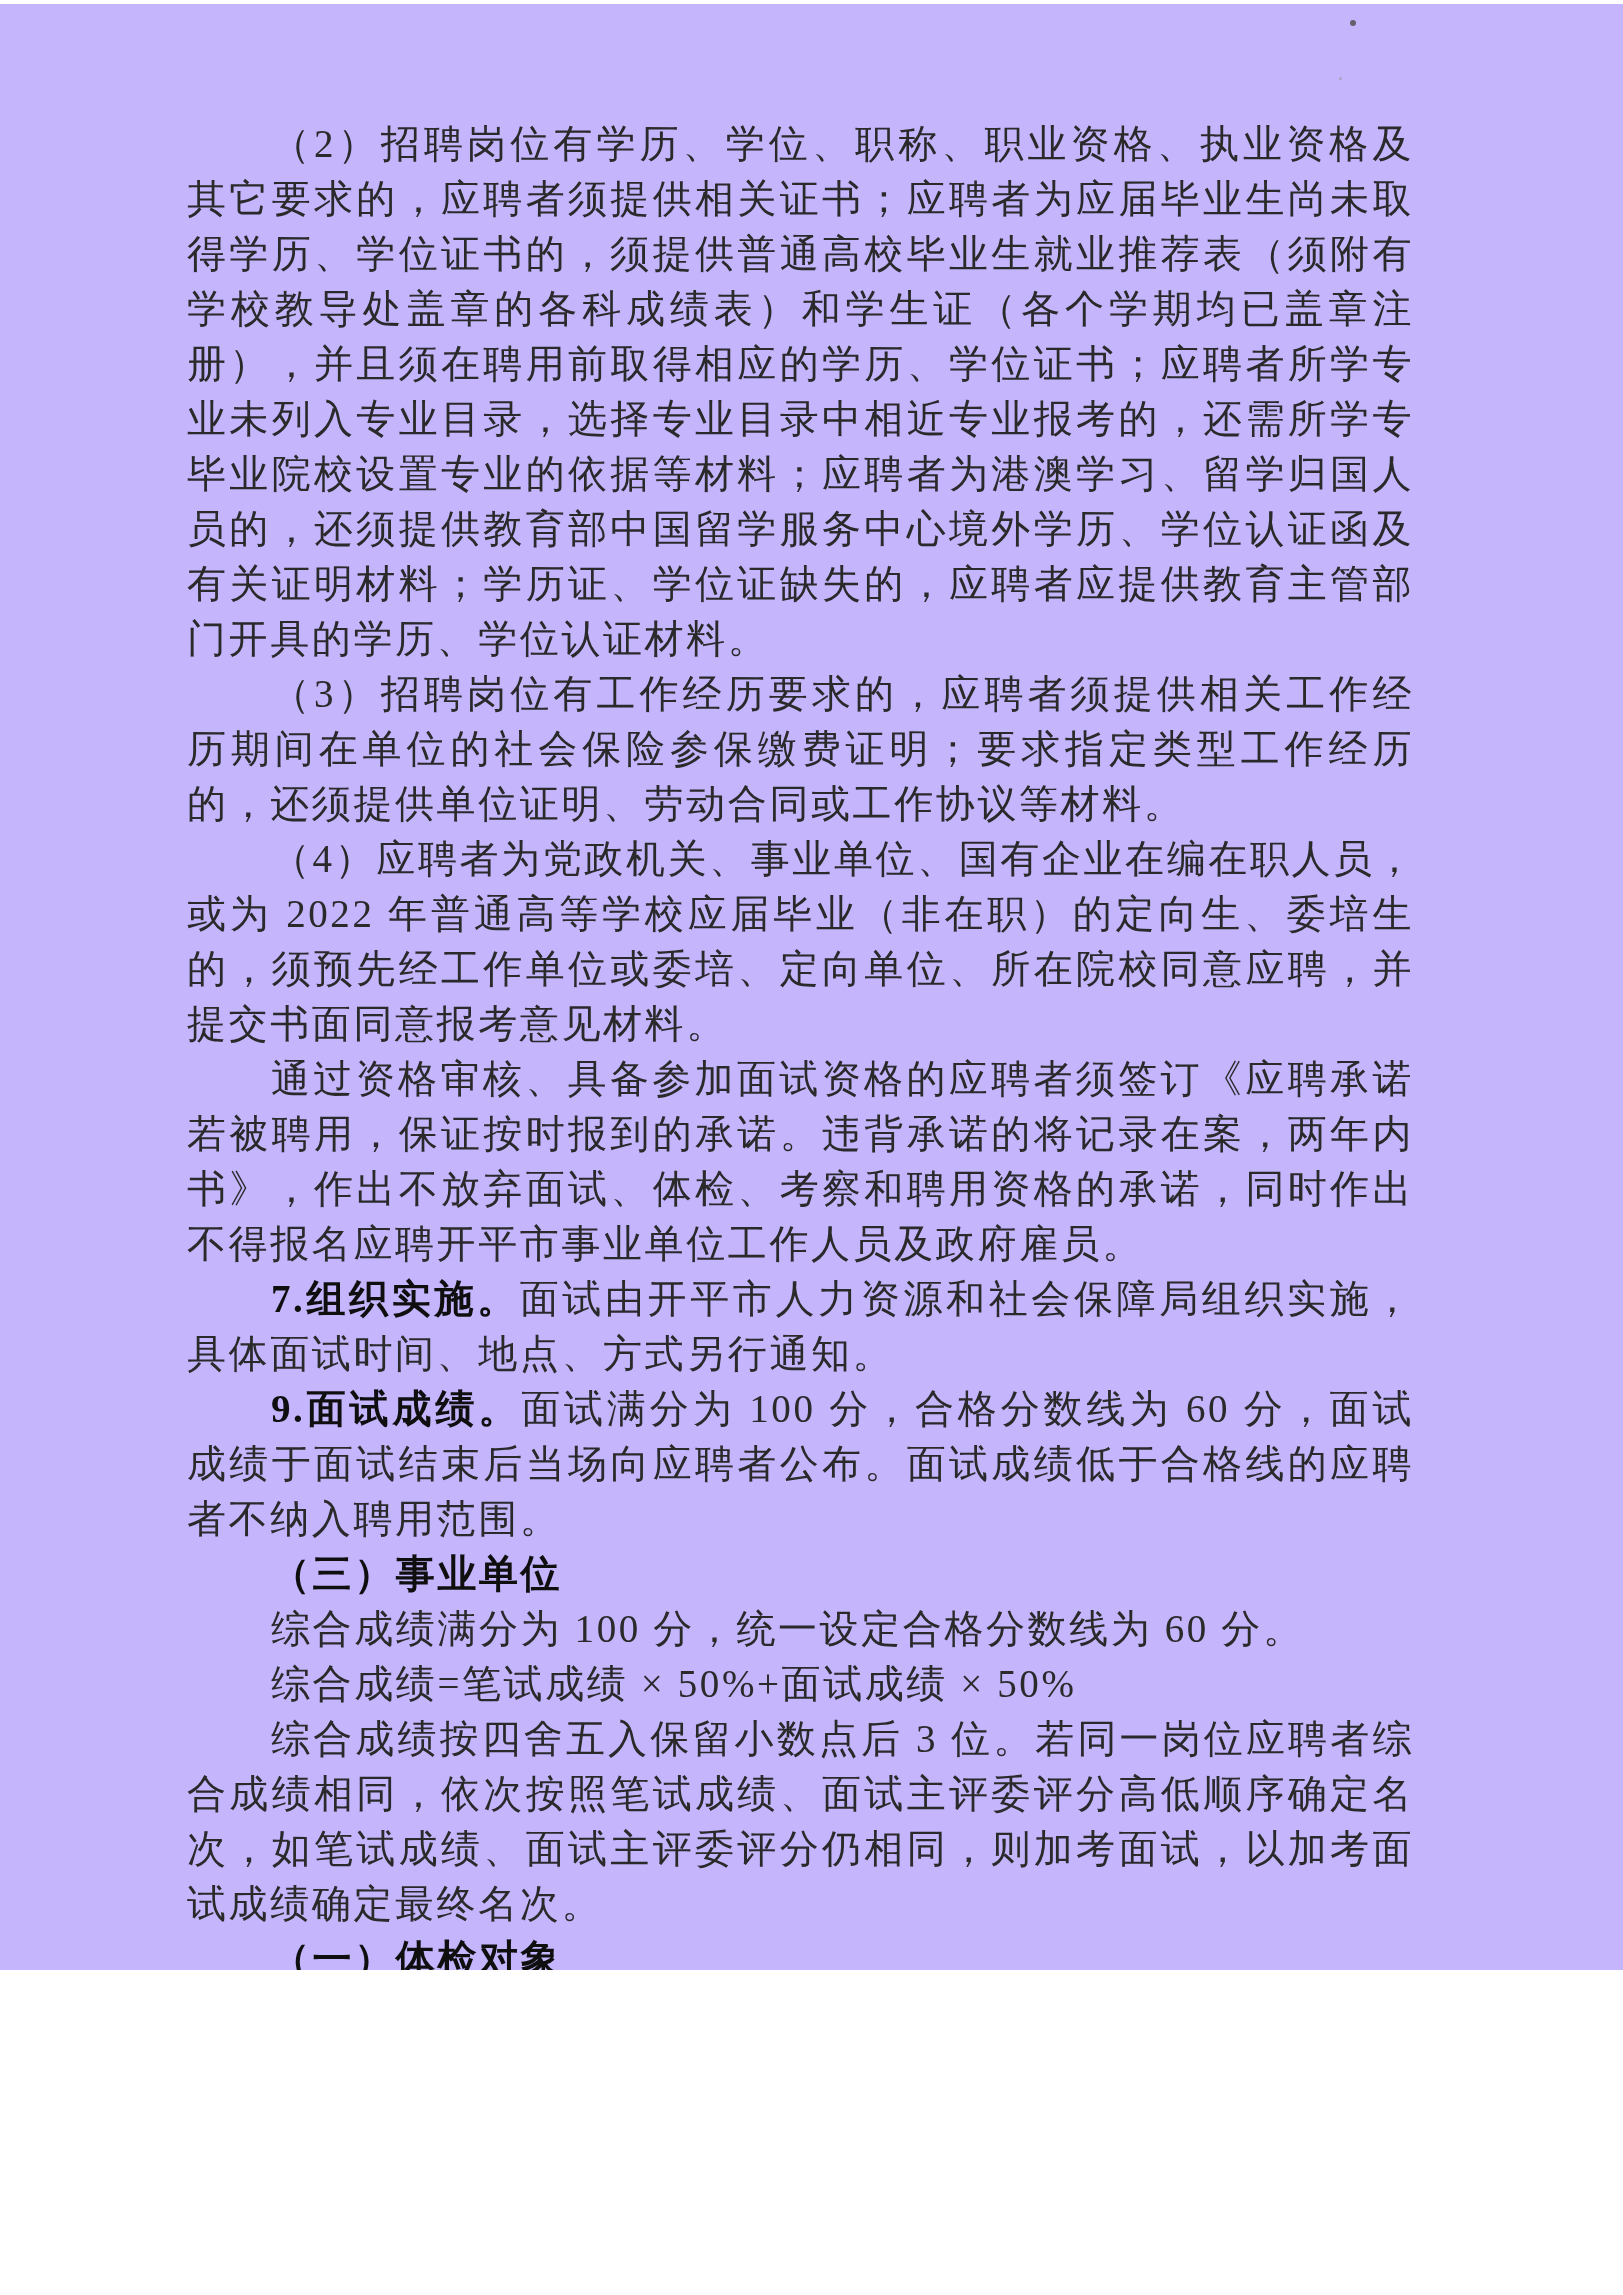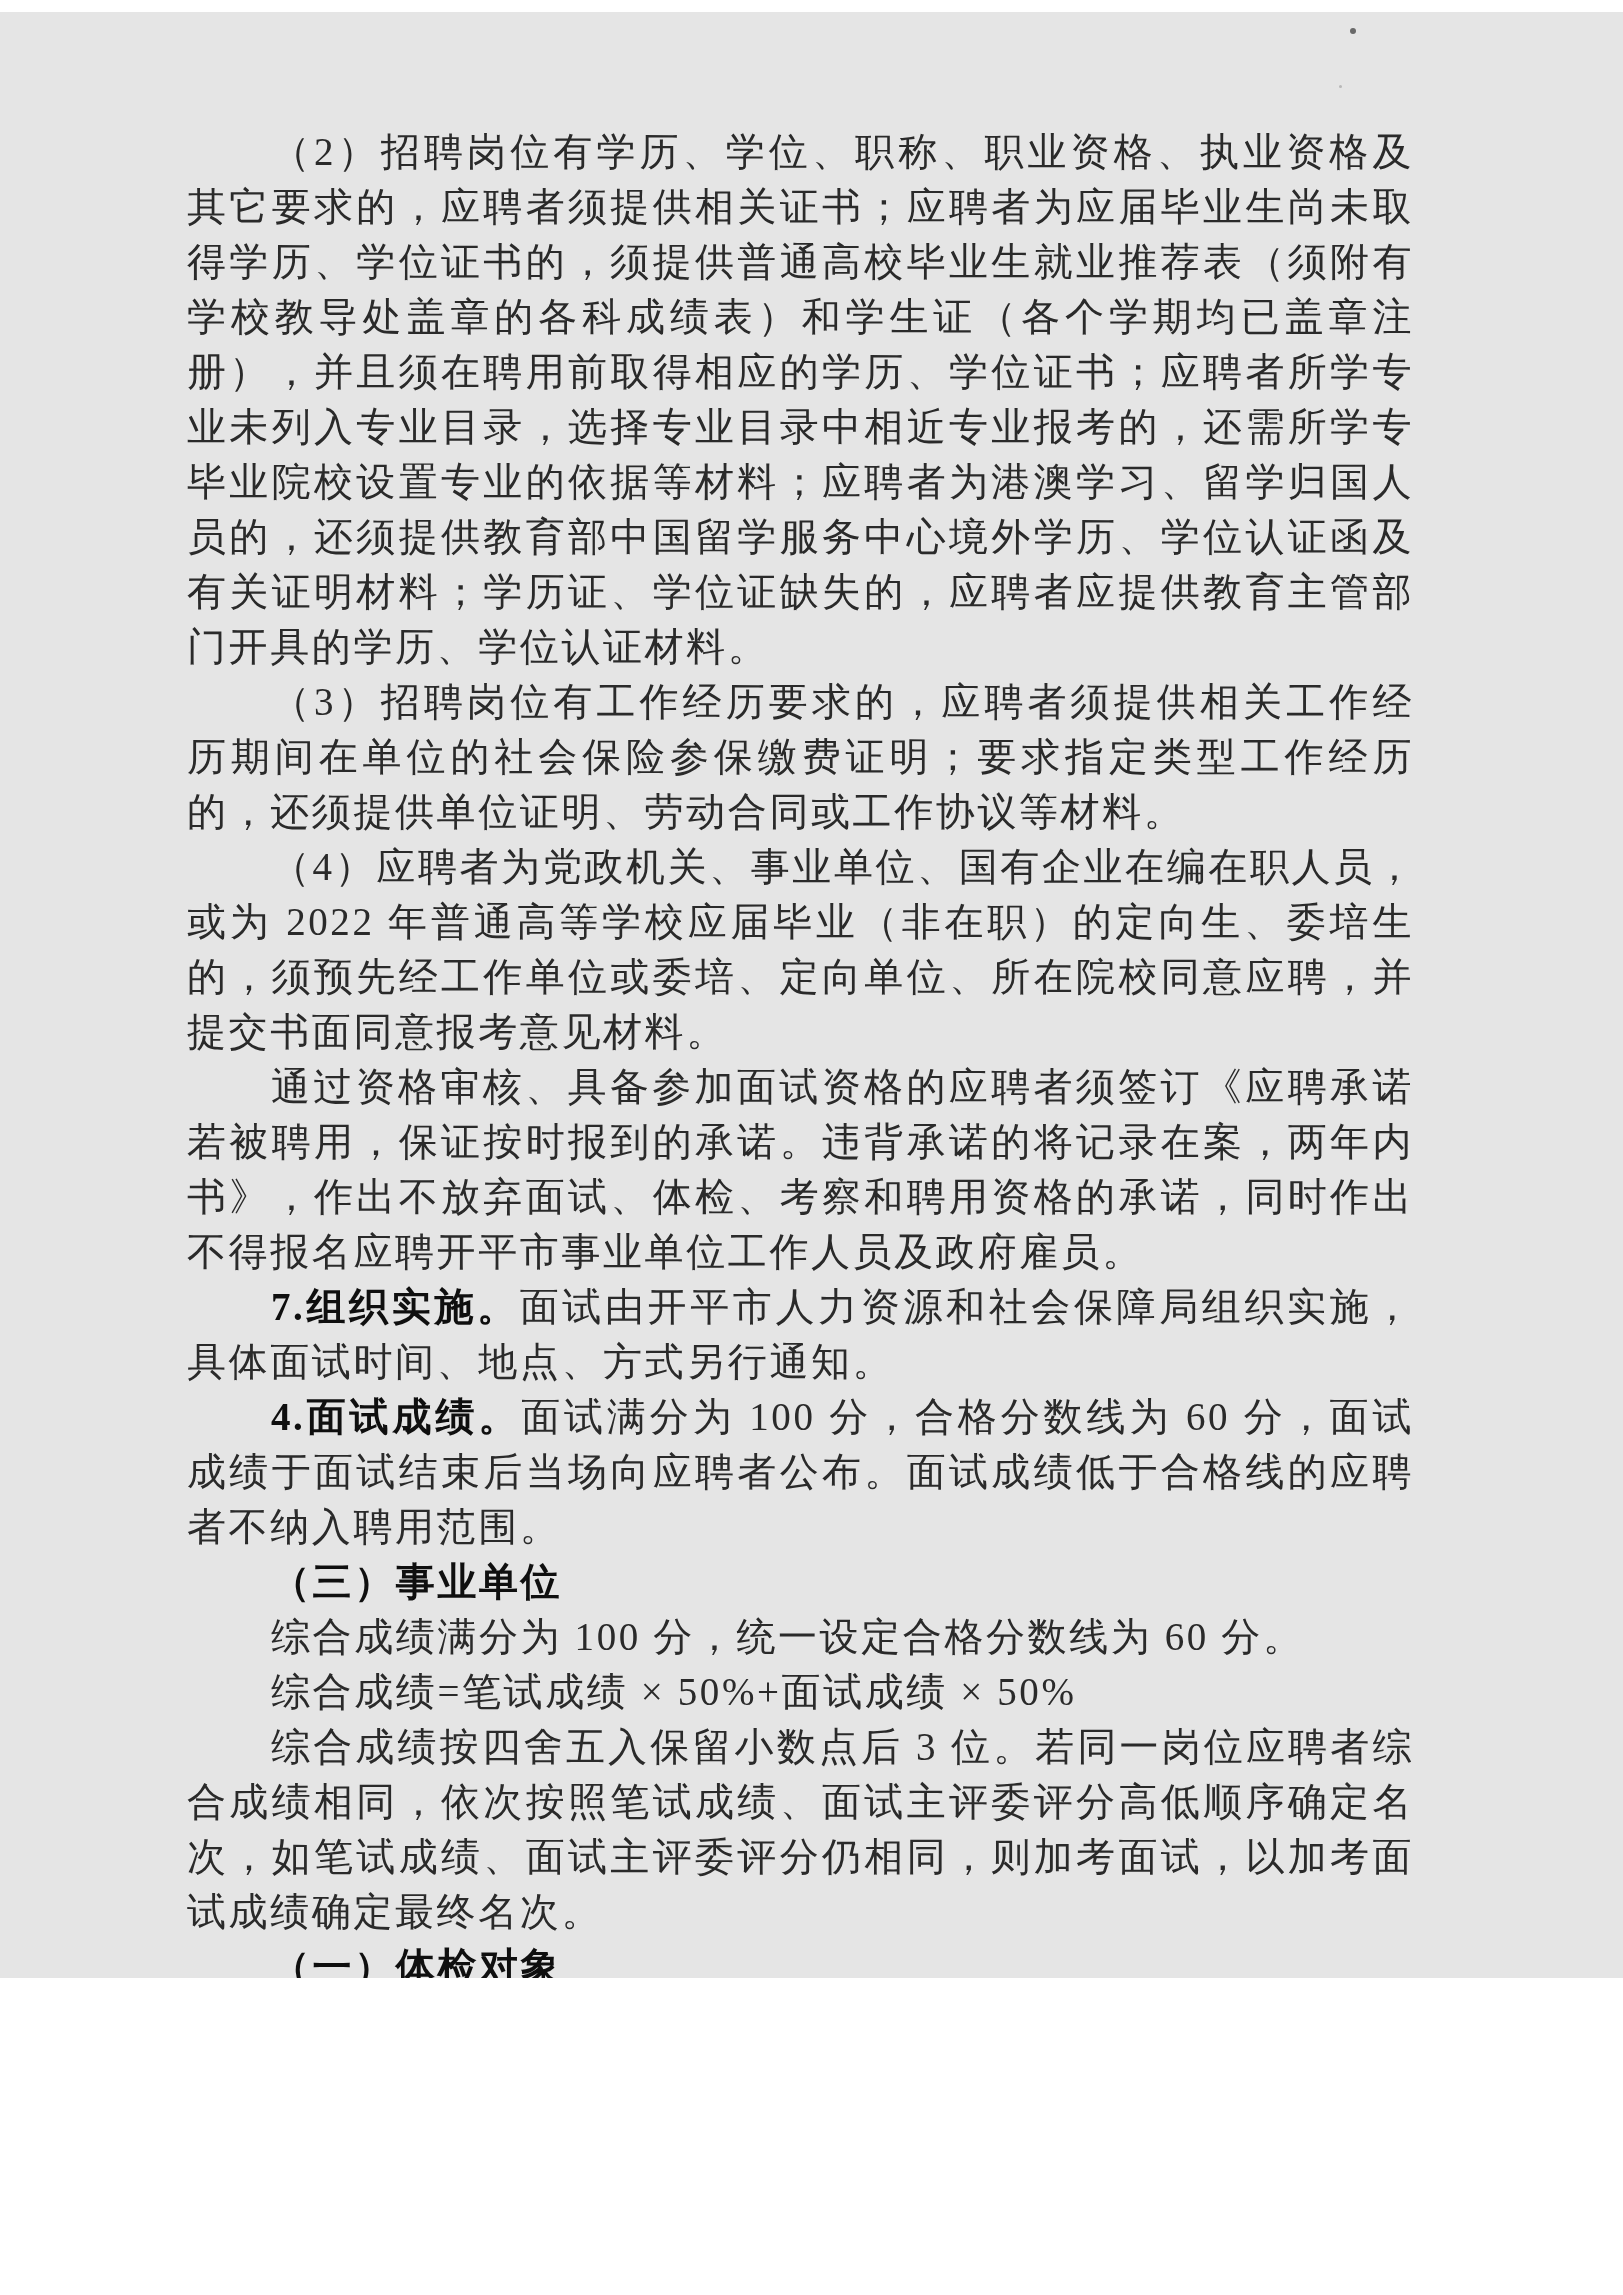--- a/index.html
+++ b/index.html
@@ -6,24 +6,24 @@
   body {
     width: 1623px;
     height: 2295px;
     position: relative;
     background: #ffffff;
     font-family: "Liberation Serif", "DejaVu Serif", serif;
     overflow: hidden;
   }
   .page {
     position: absolute;
-    left: 0; top: 12px;
+    left: 0; top: 4px;
     width: 1623px;
     height: 1966px;
-    background: #e5e5e5;
+    background: #c4b5fd;
     overflow: hidden;
   }
   .scan-speck {
     position: absolute;
     left: 1350px;
     top: 15.7px;
     width: 5.9px;
     height: 5.9px;
     border-radius: 50%;
     background: #4a4a4a;
@@ -104,21 +104,21 @@
       <div class="line j ind"><span>（4）应聘者为党政机关、事业单位、国有企业在编在职人员，</span></div>
       <div class="line j"><span>或为 2022 年普通高等学校应届毕业（非在职）的定向生、委培生</span></div>
       <div class="line j"><span>的，须预先经工作单位或委培、定向单位、所在院校同意应聘，并</span></div>
       <div class="line"><span>提交书面同意报考意见材料。</span></div>
       <div class="line j ind"><span>通过资格审核、具备参加面试资格的应聘者须签订《应聘承诺</span></div>
       <div class="line j"><span>若被聘用，保证按时报到的承诺。违背承诺的将记录在案，两年内</span></div>
       <div class="line j"><span>书》，作出不放弃面试、体检、考察和聘用资格的承诺，同时作出</span></div>
       <div class="line"><span>不得报名应聘开平市事业单位工作人员及政府雇员。</span></div>
       <div class="line j ind"><b>7.组织实施。</b><span>面试由开平市人力资源和社会保障局组织实施，</span></div>
       <div class="line"><span>具体面试时间、地点、方式另行通知。</span></div>
-      <div class="line j ind"><b>4.面试成绩。</b><span>面试满分为 100 分，合格分数线为 60 分，面试</span></div>
+      <div class="line j ind"><b>9.面试成绩。</b><span>面试满分为 100 分，合格分数线为 60 分，面试</span></div>
       <div class="line j"><span>成绩于面试结束后当场向应聘者公布。面试成绩低于合格线的应聘</span></div>
       <div class="line"><span>者不纳入聘用范围。</span></div>
       <div class="line ind"><b>（三）事业单位</b></div>
       <div class="line ind"><span>综合成绩满分为 100 分，统一设定合格分数线为 60 分。</span></div>
       <div class="line ind"><span>综合成绩=笔试成绩 × 50%+面试成绩 × 50%</span></div>
       <div class="line j ind"><span>综合成绩按四舍五入保留小数点后 3 位。若同一岗位应聘者综</span></div>
       <div class="line j"><span>合成绩相同，依次按照笔试成绩、面试主评委评分高低顺序确定名</span></div>
       <div class="line j"><span>次，如笔试成绩、面试主评委评分仍相同，则加考面试，以加考面</span></div>
       <div class="line"><span>试成绩确定最终名次。</span></div>
       <div class="line ind"><b>（一）体检对象</b></div>

